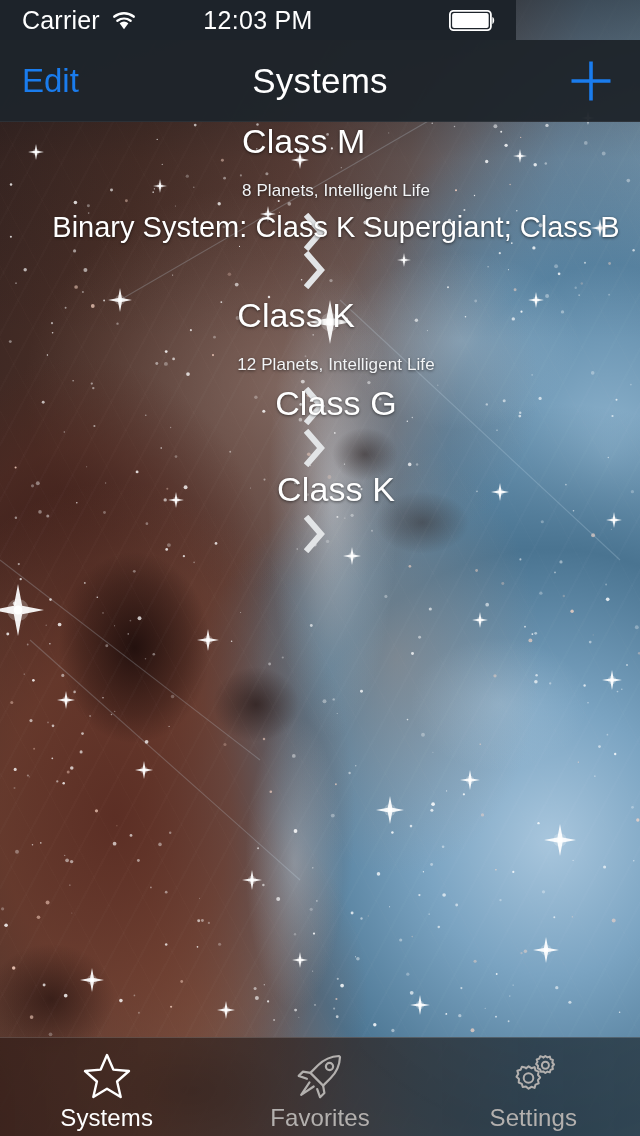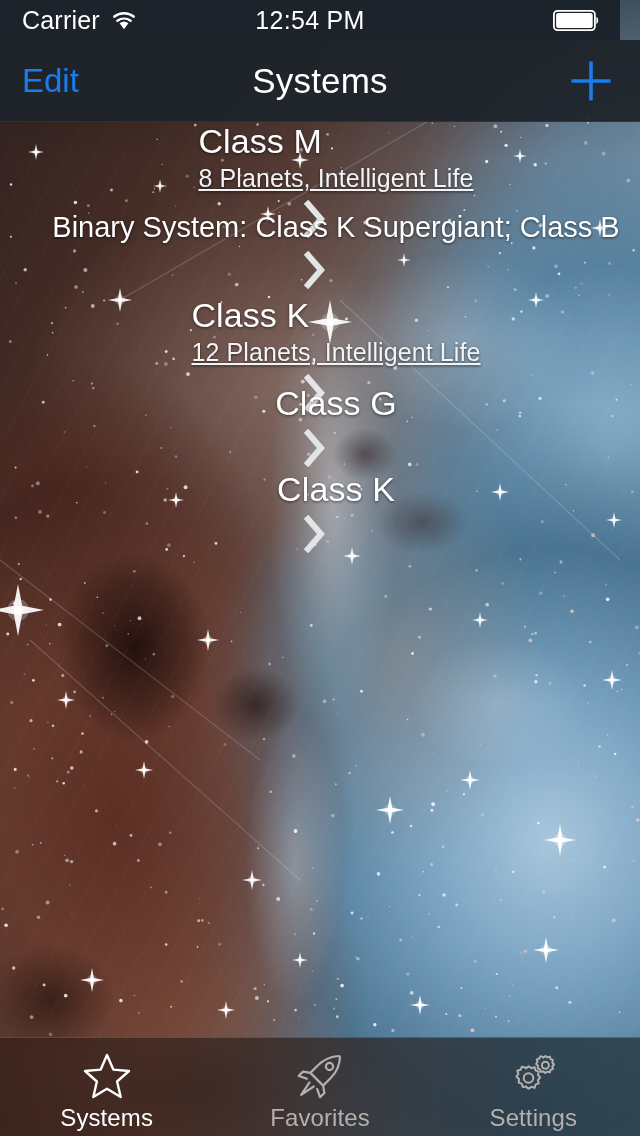--- a/index.html
+++ b/index.html
@@ -62,21 +62,21 @@
       repeating-linear-gradient(62deg, rgba(255,230,220,.03) 0 1px, rgba(0,0,0,0) 1px 34px);
   }
   
   .nb-top{
     background:linear-gradient(180deg, rgba(8,14,20,.55) 0%, rgba(8,14,20,.12) 14%, rgba(0,0,0,0) 30%);
   }
   #stars-svg{ position:absolute; inset:0; }
 
   
   #status-bar{
-    position:absolute; top:0; left:0; width:620px; height:40px;
+    position:absolute; top:0; left:0; width:516px; height:40px;
     background:#1d232a; z-index:40;
     display:flex; align-items:center; color:#fff;
   }
   #status-carrier{
     font-size:25px; margin-left:22px; letter-spacing:.2px;
     display:flex; align-items:center; gap:11px;
   }
   #wifi-icon{ display:block; }
   #status-time{
     position:absolute; left:0; right:0; text-align:center;
@@ -115,24 +115,23 @@
   }
   .row-tall{ height:88px; }
   .row-short{ height:86px; }
   .row-text{ padding-left:32px; flex:1; min-width:0; }
   .row-title{
     color:#fff; font-size:34px; font-weight:400; letter-spacing:.1px;
     line-height:38px; white-space:nowrap;
     text-shadow:0 1px 3px rgba(0,0,0,.55);
   }
   .row-sub{
-    color:#f2f4f6; font-size:25px; font-weight:400; letter-spacing:.1px;
-    line-height:30px; margin-top:3px; white-space:nowrap;
+    color:#f2f4f6; font-size:17px; font-weight:400; letter-spacing:.1px;
+    line-height:30px; margin-top:16px; white-space:nowrap;
     text-shadow:0 1px 3px rgba(0,0,0,.6);
-    text-decoration:underline;
   }
   .row-single{
     color:#fff; font-size:29px; font-weight:400; letter-spacing:0;
     line-height:34px; white-space:nowrap;
     text-shadow:0 1px 3px rgba(0,0,0,.6);
   }
   .chevron{
     width:52px; flex:0 0 52px; display:flex;
     align-items:center; justify-content:center;
     margin-right:10px;
@@ -790,21 +789,21 @@
 
 <div id="status-bar">
   <div id="status-carrier">
     <span>Carrier</span>
     <svg id="wifi-icon" width="26" height="19" viewBox="0 0 26 19">
       <path d="M13 18.2 8.6 12.2a7.4 7.4 0 0 1 8.8 0z" fill="#fff"></path>
       <path d="M3.4 5.6a15.6 15.6 0 0 1 19.2 0" stroke="#fff" stroke-width="2.6" fill="none" stroke-linecap="round"></path>
       <path d="M6.4 9.8a11 11 0 0 1 13.2 0" stroke="#fff" stroke-width="2.4" fill="none" stroke-linecap="round"></path>
     </svg>
   </div>
-  <div id="status-time">12:54 PM</div>
+  <div id="status-time">12:03 PM</div>
   <svg id="battery-icon" width="47" height="21" viewBox="0 0 47 21">
     <rect x="0.9" y="0.9" width="41" height="19.2" rx="3.6" ry="3.6" fill="none" stroke="#fff" stroke-width="1.8"></rect>
     <rect x="3.1" y="3.1" width="36.6" height="14.8" rx="2" ry="2" fill="#fff"></rect>
     <path d="M43.4 7.1c2.4.5 2.4 6.3 0 6.8z" fill="#fff"></path>
   </svg>
 </div>
 
 <div id="nav-bar">
   <button id="edit-button">Edit</button>
   <div id="nav-title">Systems</div>

